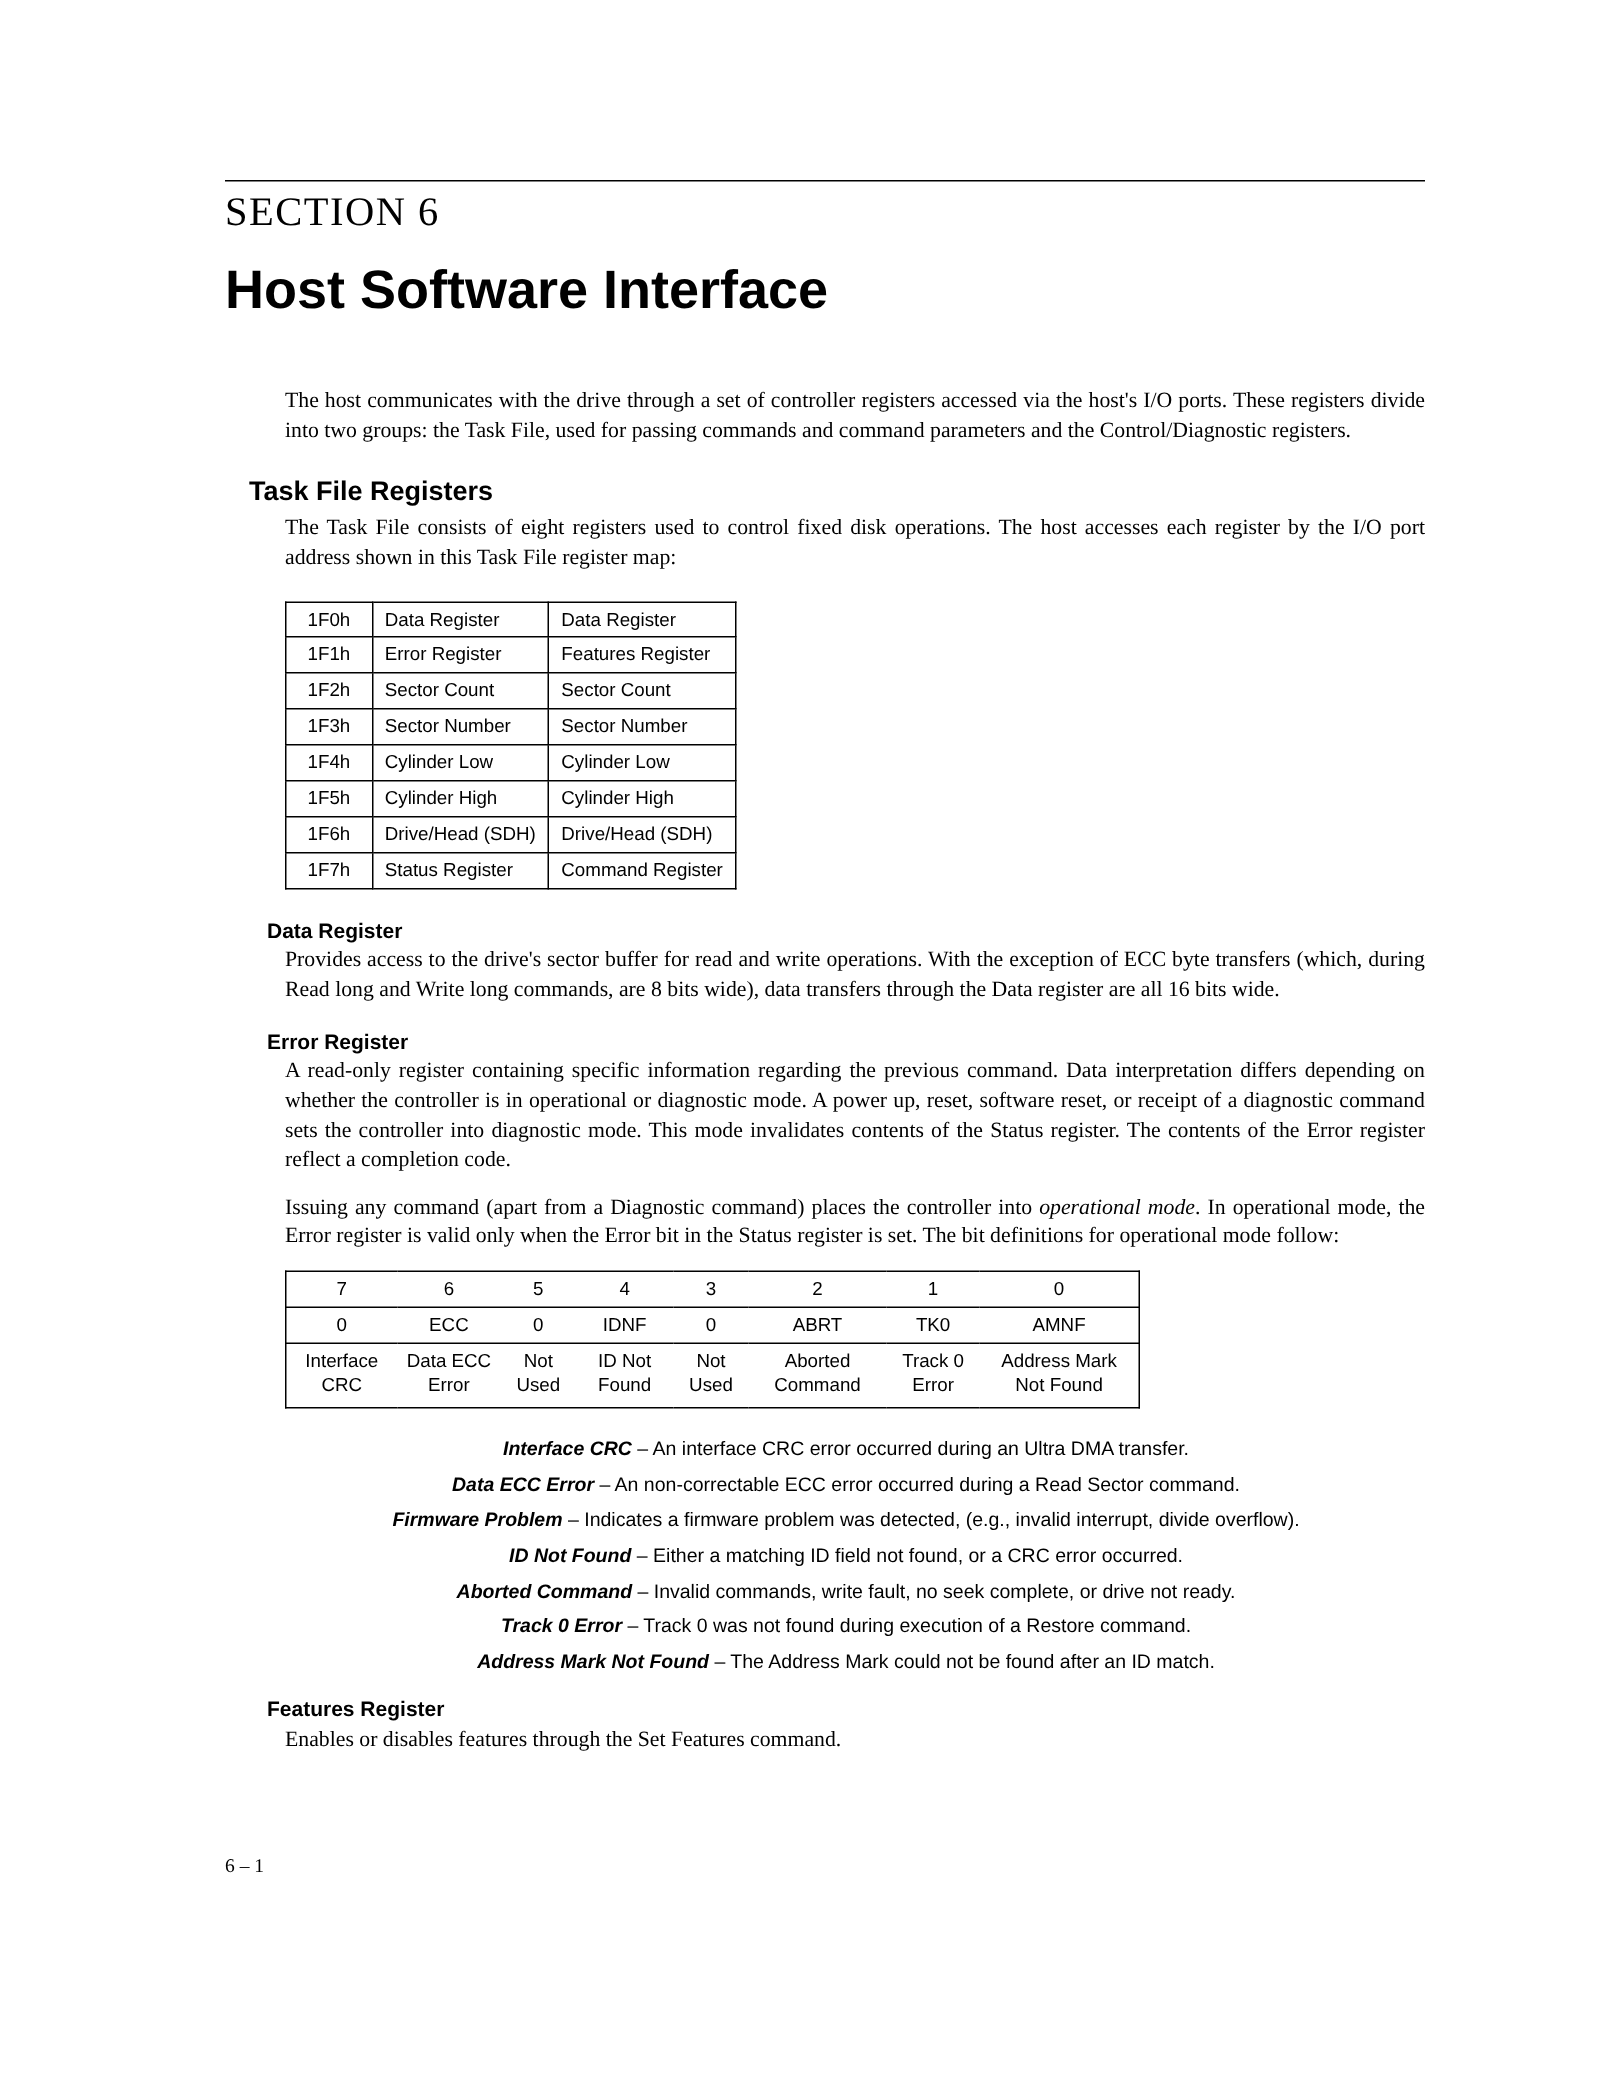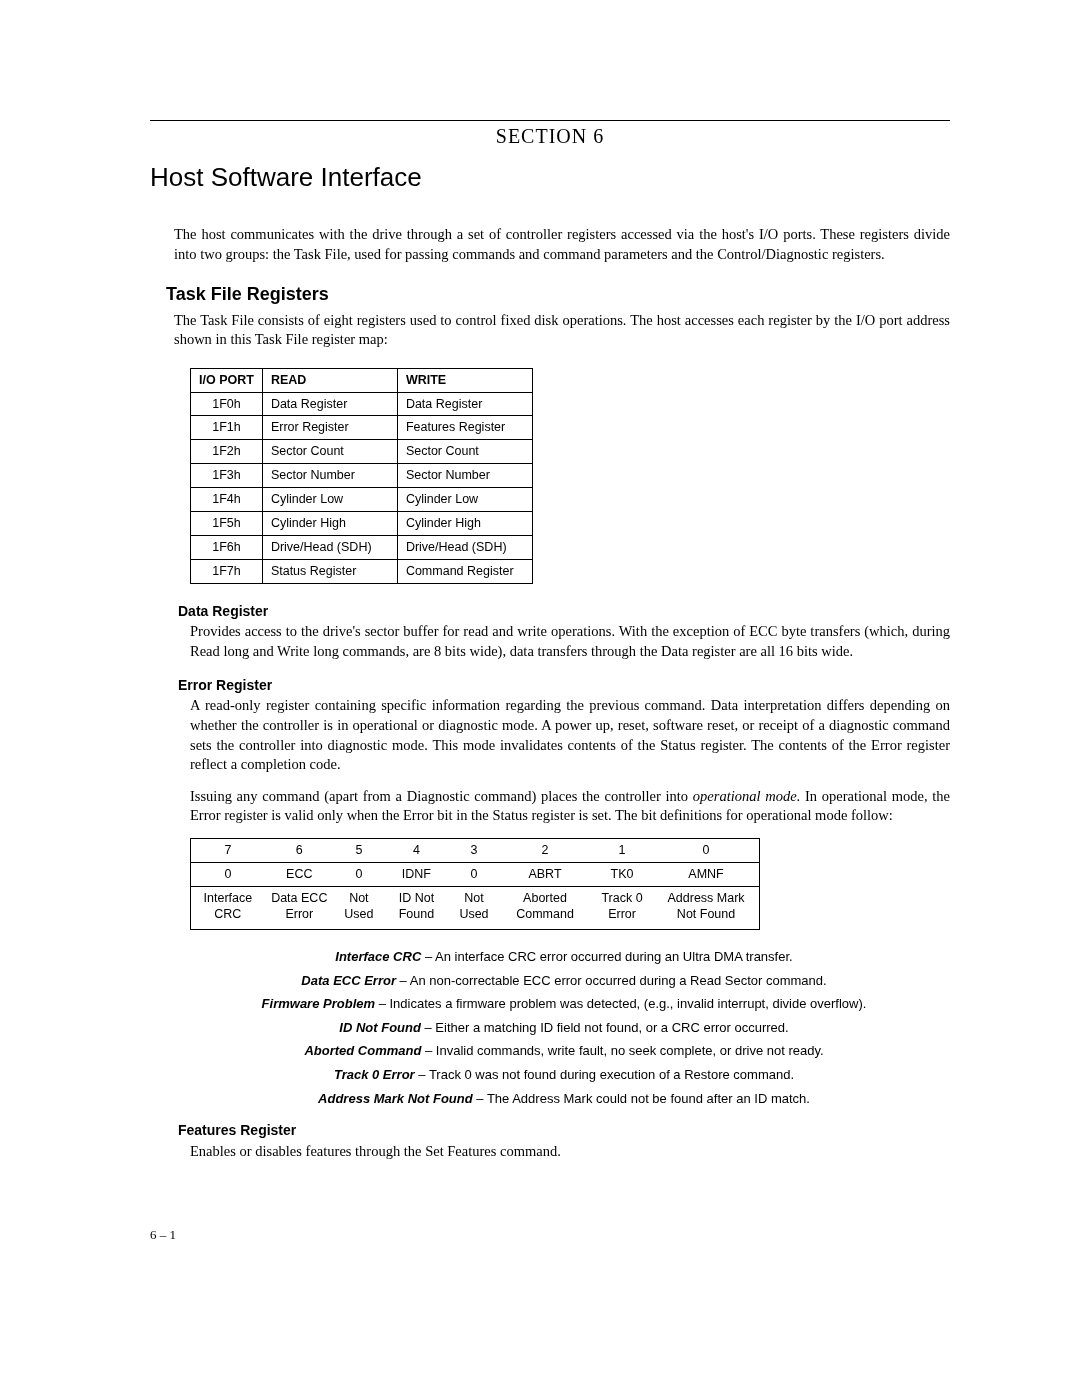--- a/index.html
+++ b/index.html
@@ -1,20 +1,20 @@
 <!DOCTYPE html>
 <html><head>
 <meta charset="utf-8">
 <style>
 * { box-sizing: border-box; margin: 0; padding: 0; }
 body { background: #fff; font-family: Georgia, 'Times New Roman', serif; color: #000; padding: 120px 130px 60px 150px; width: 1080px; font-size: 14.5px; line-height: 1.35; }
 .hr-top { border-top: 1.5px solid #000; margin-bottom: 2px; }
-.section-label { text-align: center; font-family: Georgia, serif; font-size: 20px; letter-spacing: 1px; margin-bottom: 10px; }
-.page-title { font-family: Arial, Helvetica, sans-serif; font-weight: normal; font-size: 26px; margin: 4px 0 30px 0; }
-.body-text { margin-left: 24px; text-align: justify; margin-bottom: 18px; }
+.section-label { text-align: left; font-family: Georgia, serif; font-size: 27px; letter-spacing: 1px; margin-bottom: 10px; }
+.page-title { font-family: Arial, Helvetica, sans-serif; font-weight: bold; font-size: 36px; margin: 4px 0 40px 0; }
+.body-text { margin-left: 40px; text-align: justify; margin-bottom: 18px; }
 .h2 { font-family: Arial, Helvetica, sans-serif; font-weight: bold; font-size: 18px; margin: 18px 0 4px 16px; }
 .h3 { font-family: Arial, Helvetica, sans-serif; font-weight: bold; font-size: 14px; margin: 14px 0 2px 28px; }
 .sub-body { margin-left: 40px; text-align: justify; margin-bottom: 12px; }
 .sub-body-gap { margin-top: 0; }
 .reg-table { border-collapse: collapse; margin: 10px 0 18px 40px; font-family: Arial, Helvetica, sans-serif; font-size: 12.5px; }
 .reg-table th, .reg-table td { border: 1px solid #000; padding: 3px 8px; text-align: left; }
 .reg-table th { font-weight: bold; }
 .reg-table td.port { text-align: center; padding-left: 14px; padding-right: 14px; }
 .reg-table .rwcol { width: 135px; }
 .bit-table { border-collapse: collapse; margin: 10px 0 18px 40px; font-family: Arial, Helvetica, sans-serif; font-size: 12.5px; width: 570px; }
@@ -37,25 +37,20 @@
 <div class="section-label">SECTION 6</div>
 <h1 class="page-title">Host Software Interface</h1>
 
 <p class="body-text">The host communicates with the drive through a set of controller registers accessed via the host's I/O ports. These registers divide into two groups: the Task File, used for passing commands and command parameters and the Control/Diagnostic registers.</p>
 
 <h2 class="h2">Task File Registers</h2>
 <p class="body-text">The Task File consists of eight registers used to control fixed disk operations. The host accesses each register by the I/O port address shown in this Task File register map:</p>
 
 <table class="reg-table">
   <tbody>
-      <tr>
-    <th>I/O PORT</th>
-    <th class="rwcol">READ</th>
-    <th class="rwcol">WRITE</th>
-  </tr>
   <tr>
         <td class="port">1F0h</td>
         <td>Data Register</td>
         <td>Data Register</td>
       </tr>
   <tr>
         <td class="port">1F1h</td>
         <td>Error Register</td>
         <td>Features Register</td>
       </tr>

